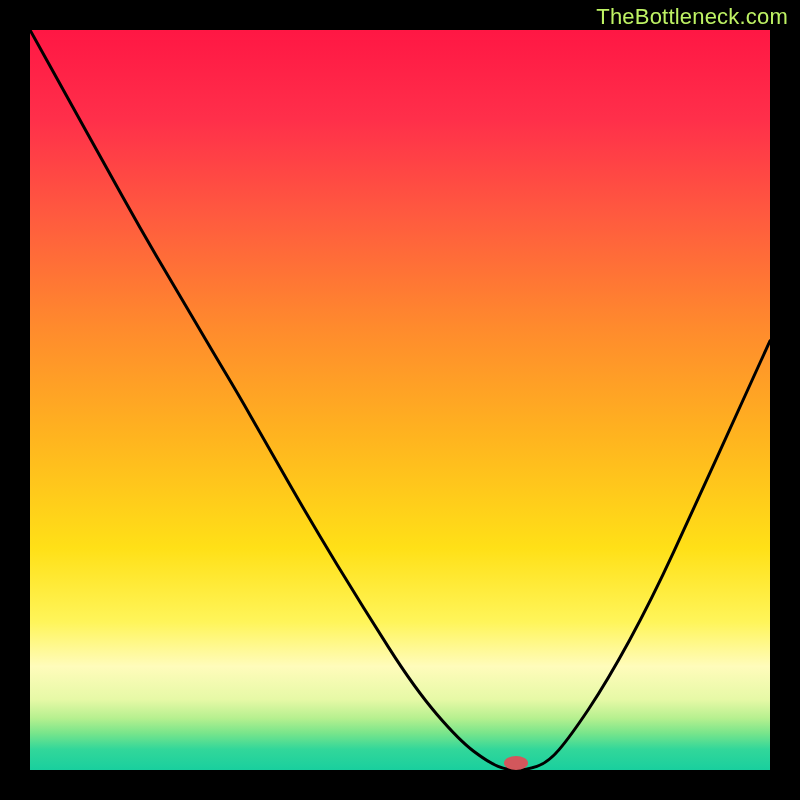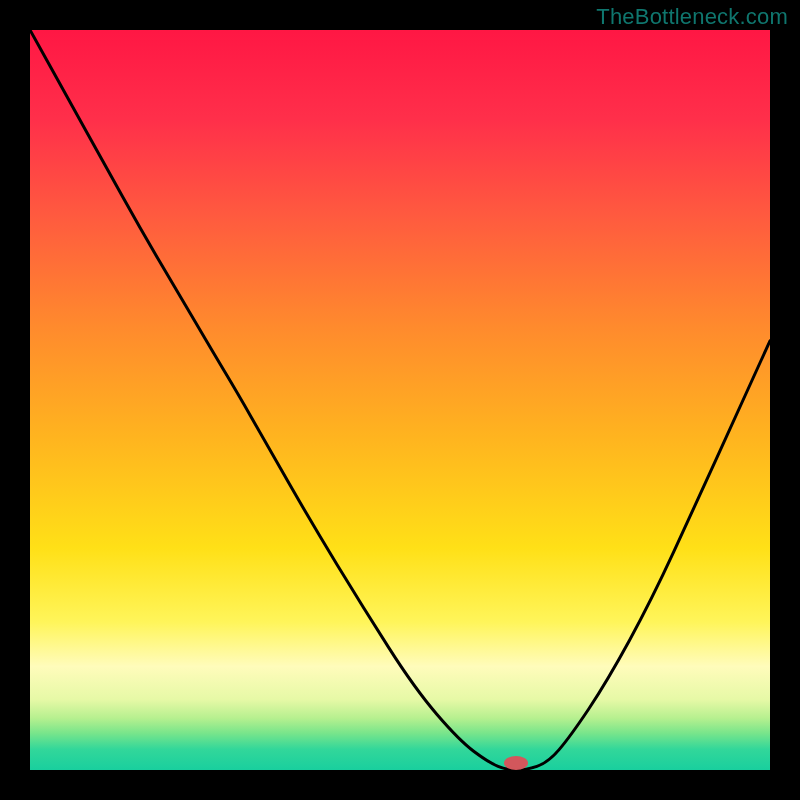--- a/index.html
+++ b/index.html
@@ -12,21 +12,21 @@
   }
   .stage {
     position: relative;
     width: 800px;
     height: 800px;
   }
   .watermark {
     position: absolute;
     top: 4px;
     right: 12px;
-    color: #0f766e;
+    color: #bef264;
     font-family: Arial, Helvetica, sans-serif;
     font-size: 22px;
     letter-spacing: 0.2px;
     user-select: none;
   }
   svg {
     display: block;
   }
 </style>
 </head>

